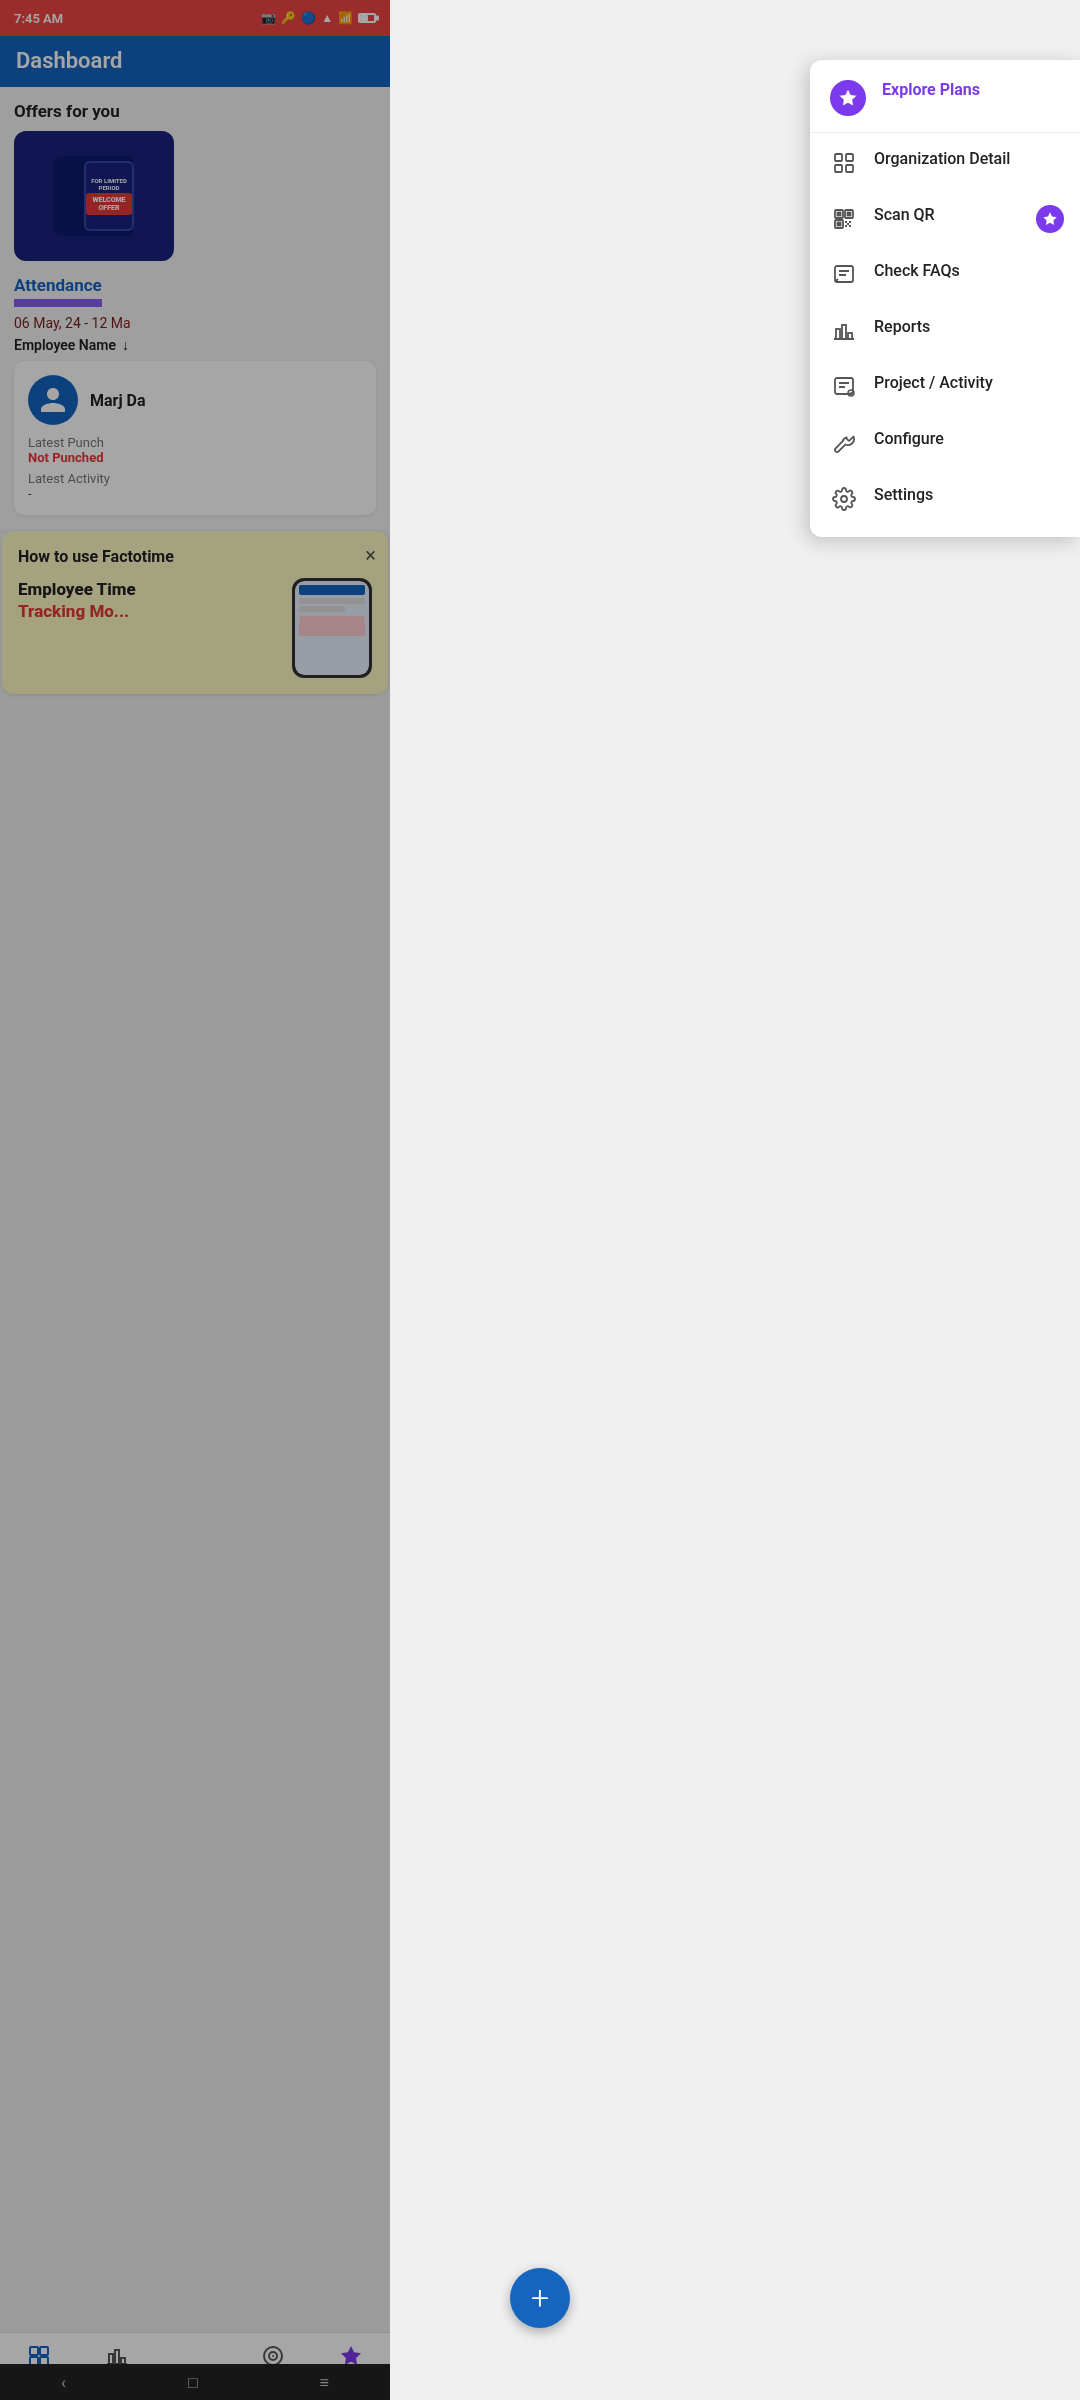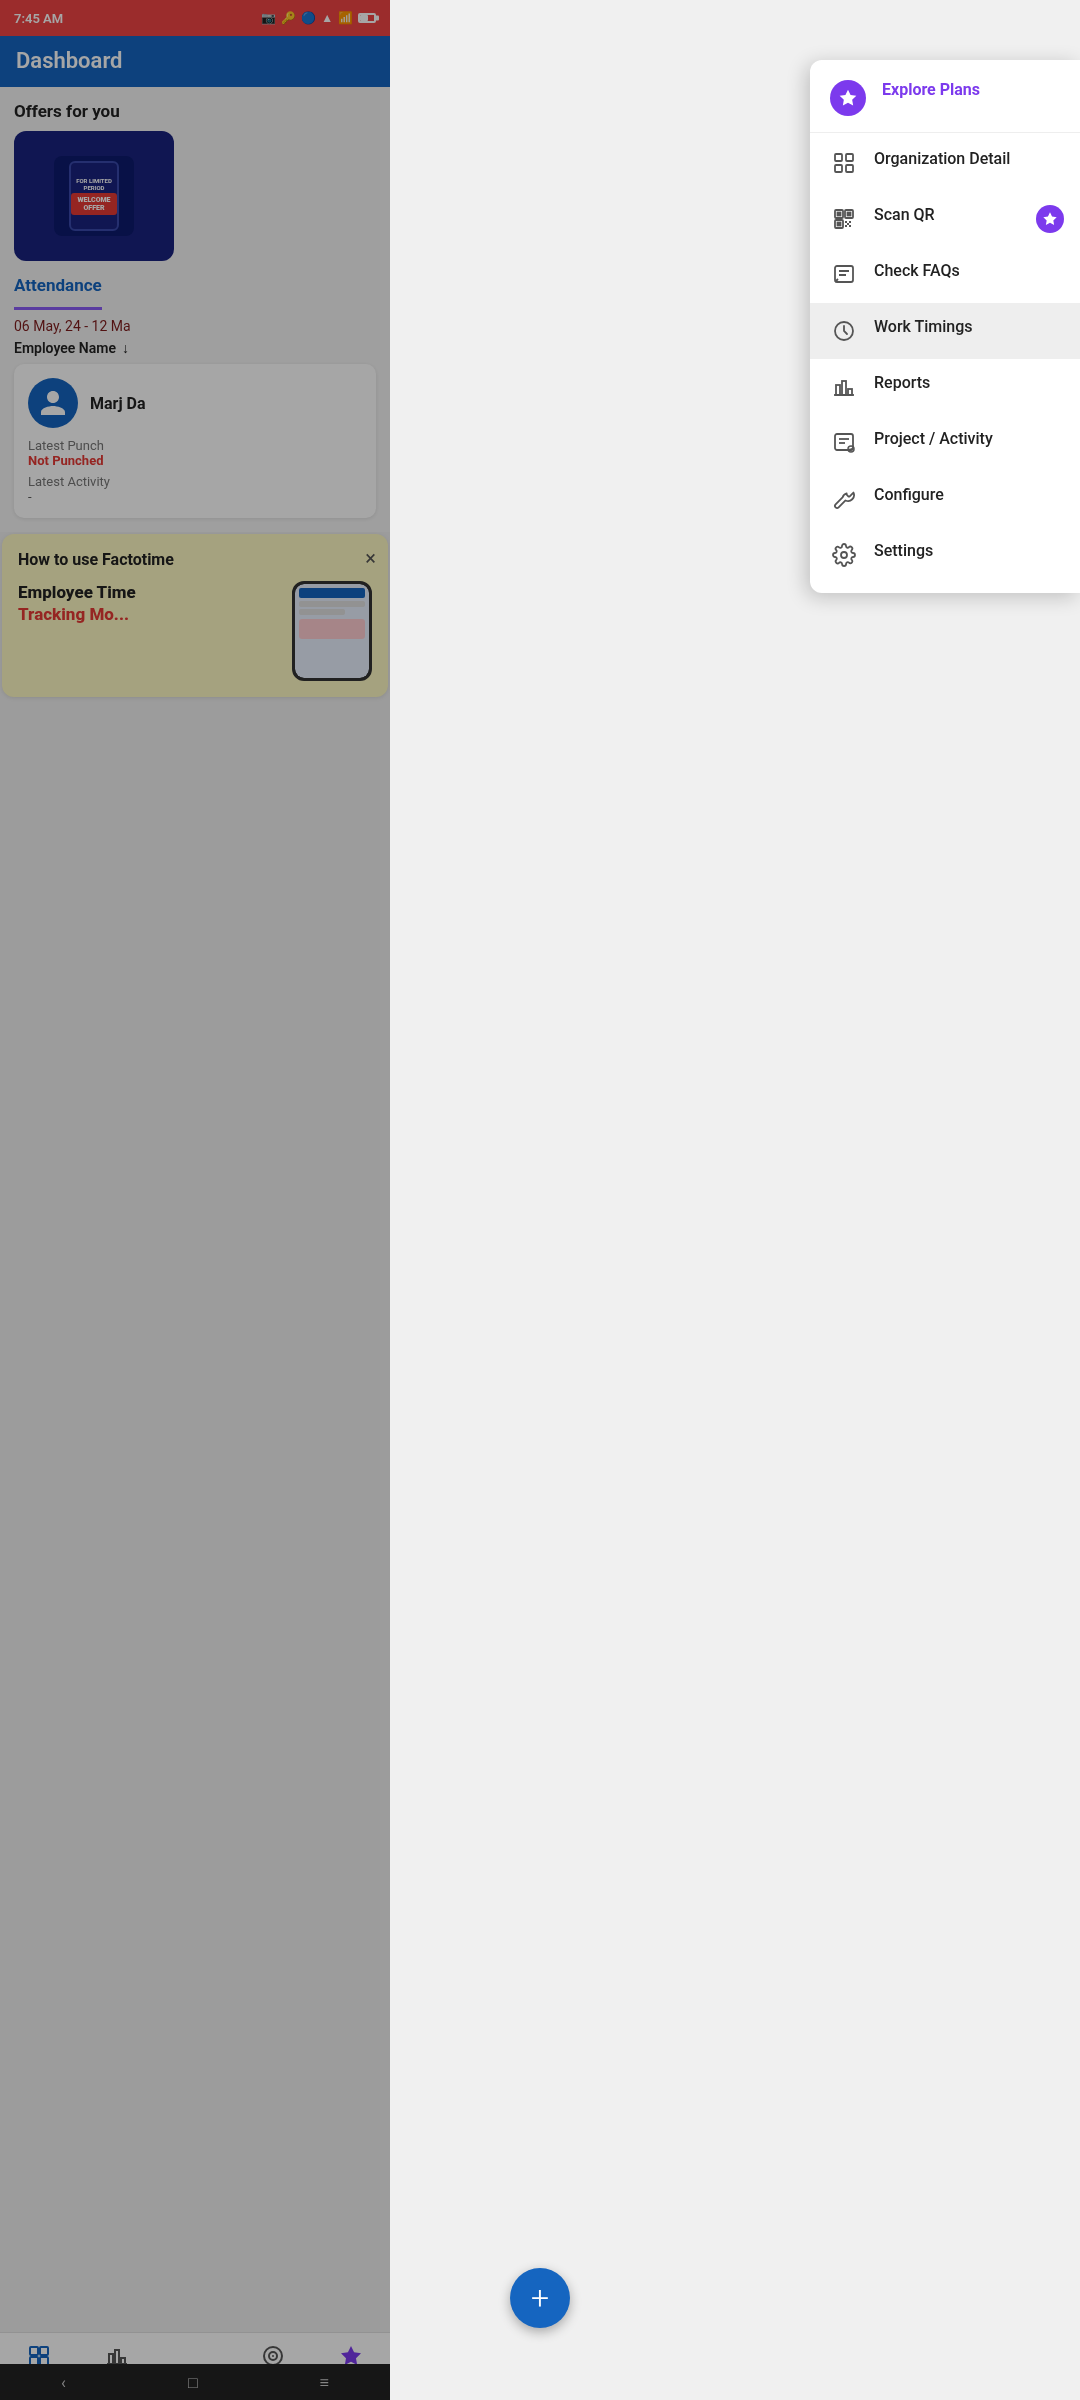--- a/index.html
+++ b/index.html
@@ -95,23 +95,23 @@
       overflow: hidden;
       position: relative;
     }
     .attendance-section {
       margin-top: 14px;
     }
     .attendance-tab {
       color: #1565C0;
       font-size: 17px;
       font-weight: 700;
-      border-bottom: 3px solid #8b5cf6;
+      border-bottom: 8px solid #8b5cf6;
       display: inline-block;
-      padding-bottom: 12px;
+      padding-bottom: 4px;
     }
     .date-range {
       font-size: 14px;
       color: #7f1d1d;
       margin: 8px 0 6px 0;
     }
     .employee-header {
       display: flex;
       align-items: center;
       gap: 6px;
@@ -417,21 +417,21 @@
   <span class="app-header-title">Dashboard</span>
 </div>
 
 <div class="main-scroll">
   <div class="dashboard-content">
     <div class="offers-title">Offers for you</div>
     <div style="display:flex; gap:10px; overflow-x:auto;">
       <div class="offer-card">
         <div style="text-align:center;">
 
-          <div style="background:#0d1b6e; width:80px; height:80px; border-radius:8px; display:flex; align-items:center; justify-content:center; margin: 0 auto;">
+          <div style="background:#0d1b6e; width:80px; height:80px; border-radius:8px; display:flex; align-items:center; justify-content:flex-end; margin: 0 auto;">
             <div style="background:#1a237e; width:50px; height:70px; border-radius:6px; border:2px solid #3949ab; display:flex; align-items:center; justify-content:center;">
               <div style="color:white; font-size:7px; text-align:center; font-weight:bold;">
                 <div style="font-size:6px; margin-bottom:2px;">FOR LIMITED PERIOD</div>
                 <div style="background:#e53935; padding:3px 5px; border-radius:3px; font-size:7px; font-weight:900;">WELCOME OFFER</div>
               </div>
             </div>
           </div>
         </div>
       </div>
     </div>
@@ -538,29 +538,20 @@
       <svg viewBox="0 0 24 24">
         <rect x="3" y="3" width="18" height="16" rx="2" stroke="#555" stroke-width="1.8" fill="none"></rect>
         <path d="M3 19l3-3" stroke="#555" stroke-width="1.8"></path>
         <line x1="7" y1="8" x2="17" y2="8" stroke="#555" stroke-width="1.8"></line>
         <line x1="7" y1="12" x2="14" y2="12" stroke="#555" stroke-width="1.8"></line>
       </svg>
     </div>
     <span class="menu-label">Check FAQs</span>
   </div>
 
-  <div class="menu-item active">
-    <div class="menu-icon">
-      <svg viewBox="0 0 24 24">
-        <circle cx="12" cy="12" r="9" stroke="#555" stroke-width="1.8" fill="none"></circle>
-        <path d="M12 7v5l3 3" stroke="#555" stroke-width="1.8" stroke-linecap="round"></path>
-      </svg>
-    </div>
-    <span class="menu-label">Work Timings</span>
-  </div>
 
   <div class="menu-item">
     <div class="menu-icon">
       <svg viewBox="0 0 24 24">
         <rect x="4" y="10" width="4" height="10" stroke="#555" stroke-width="1.8" fill="none"></rect>
         <rect x="10" y="6" width="4" height="14" stroke="#555" stroke-width="1.8" fill="none"></rect>
         <rect x="16" y="14" width="4" height="6" stroke="#555" stroke-width="1.8" fill="none"></rect>
         <line x1="2" y1="20" x2="22" y2="20" stroke="#555" stroke-width="1.8"></line>
       </svg>
     </div>

